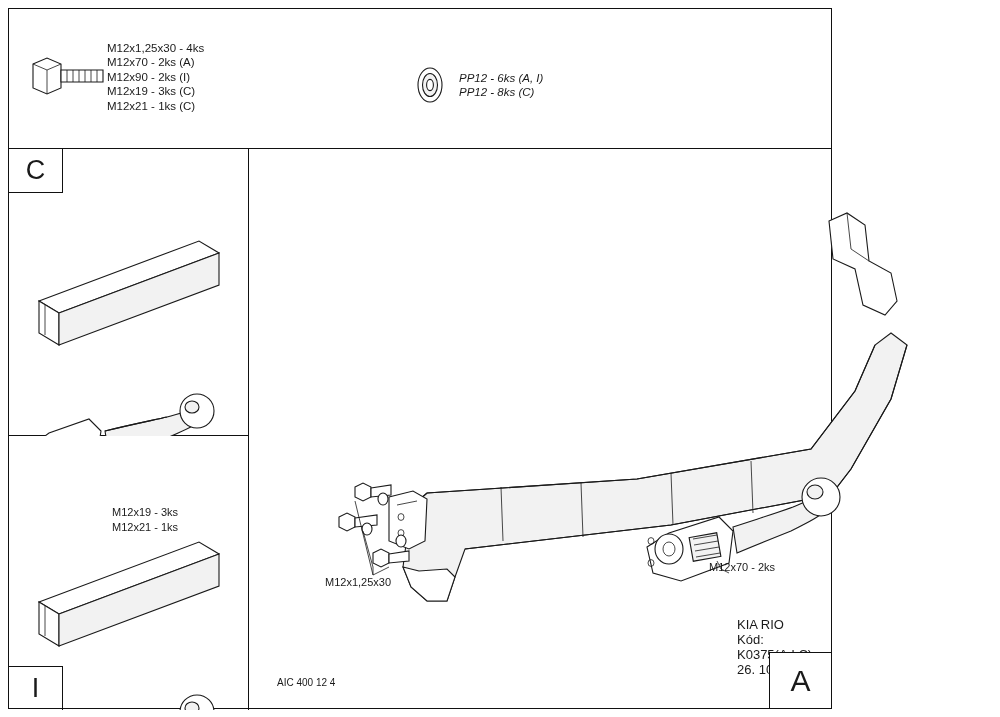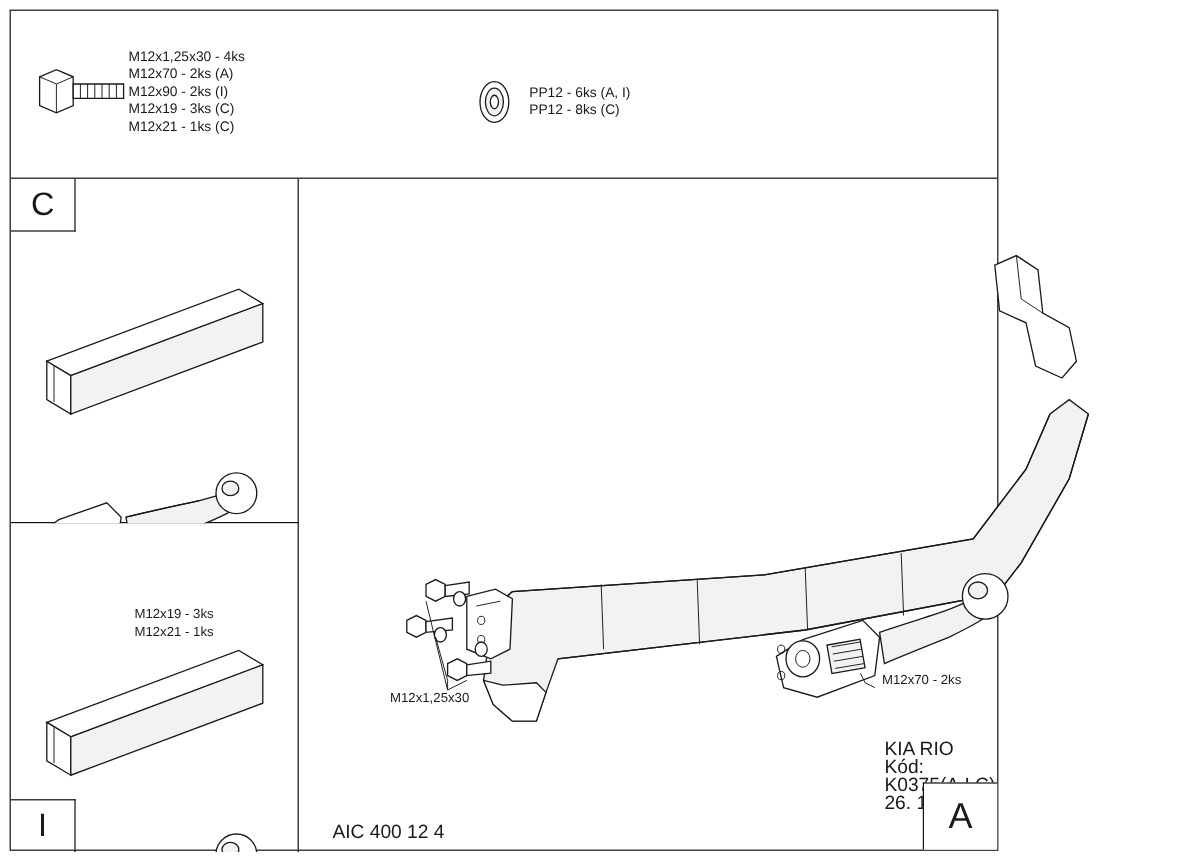--- a/index.html
+++ b/index.html
@@ -20,21 +20,21 @@
   }
   
   .parts-strip{
     position:absolute;left:0;top:0;width:100%;height:140px;
     border-bottom:1.6px solid #111;box-sizing:border-box;
   }
   .part-group{position:absolute;display:flex;align-items:center;}
   .part-labels{font-size:11.5px;line-height:14.4px;white-space:pre;}
   .grp-bolt{left:14px;top:32px;}
   .grp-nut{left:236px;top:58px;}
-  .grp-wash{left:384px;top:56px;}
+  .grp-wash{left:402px;top:56px;font-style:italic;}
   .lbl-right{margin-left:10px;font-size:11.5px;line-height:14.4px;white-space:pre;}
 
   
   .left-col{
     position:absolute;left:0;top:140px;width:240px;height:561px;
     border-right:1.6px solid #111;box-sizing:border-box;
   }
   .cell-c{
     position:absolute;left:0;top:0;width:240px;height:287px;
     border-bottom:1.6px solid #111;box-sizing:border-box;
@@ -52,31 +52,31 @@
   .corner-i{left:0;bottom:0;width:54px;height:44px;border-left:0;border-bottom:0;}
   .corner-a{
     position:absolute;right:0;bottom:0;width:62px;height:56px;
     border-left:1.6px solid #111;border-top:1.6px solid #111;box-sizing:border-box;
     display:flex;align-items:center;justify-content:center;font-size:30px;
     background:#fff;
   }
 
   
   .footer-left{
-    position:absolute;left:268px;bottom:5px;font-size:16px;
+    position:absolute;left:268px;bottom:20px;font-size:10px;
   }
   .footer-center{
-    position:absolute;left:728px;bottom:31px;font-size:16px;line-height:15px;
+    position:absolute;left:728px;bottom:31px;font-size:13px;line-height:15px;
   }
 
   
   .callout{position:absolute;font-size:11px;line-height:14.5px;white-space:pre;}
   .co-c{left:103px;top:356px;}
   .co-main-left{left:272px;top:566px;margin-left:44px;}
-  .co-main-right{left:700px;top:551px;margin-left:26px;}
+  .co-main-right{left:700px;top:551px;}
 
   svg{display:block;}
   .ln{fill:none;stroke:#1a1a1a;stroke-width:1.1;}
   .ln-thin{fill:none;stroke:#1a1a1a;stroke-width:0.8;}
   .fillw{fill:#ffffff;stroke:#1a1a1a;stroke-width:1.1;}
   .fillg{fill:#f2f2f2;stroke:#1a1a1a;stroke-width:1.1;}
 </style>
 </head>
 <body>
 

